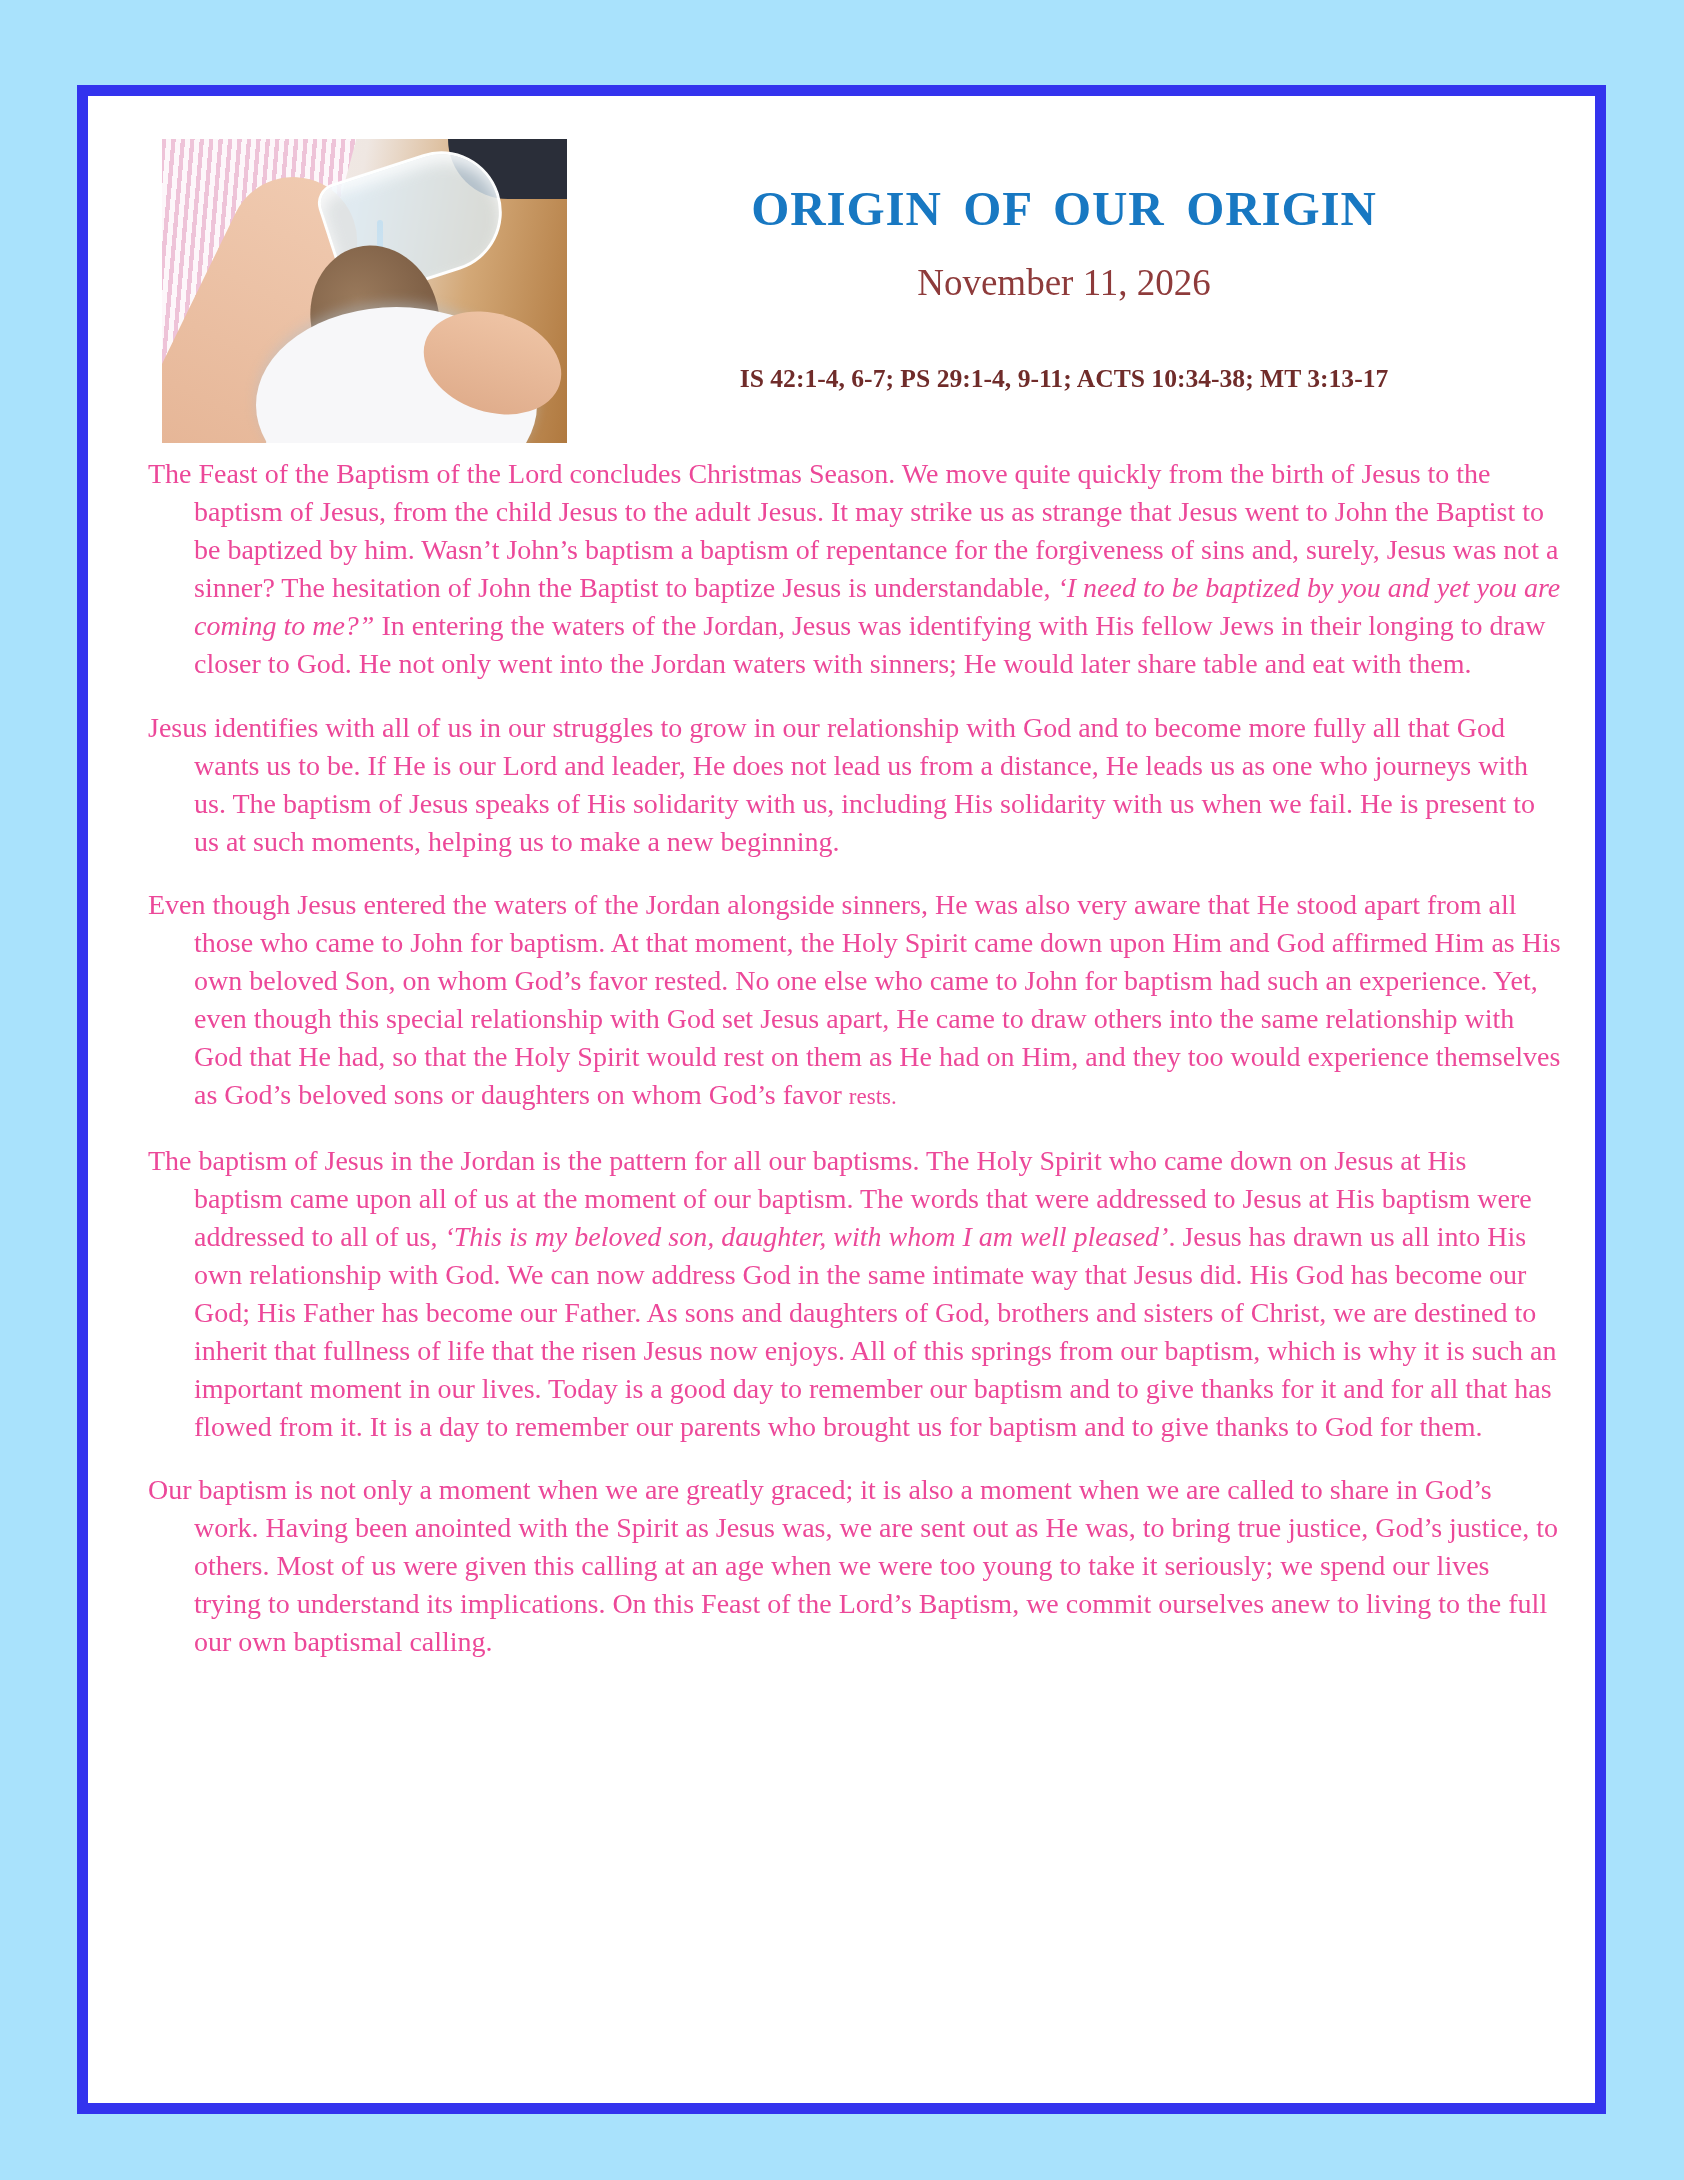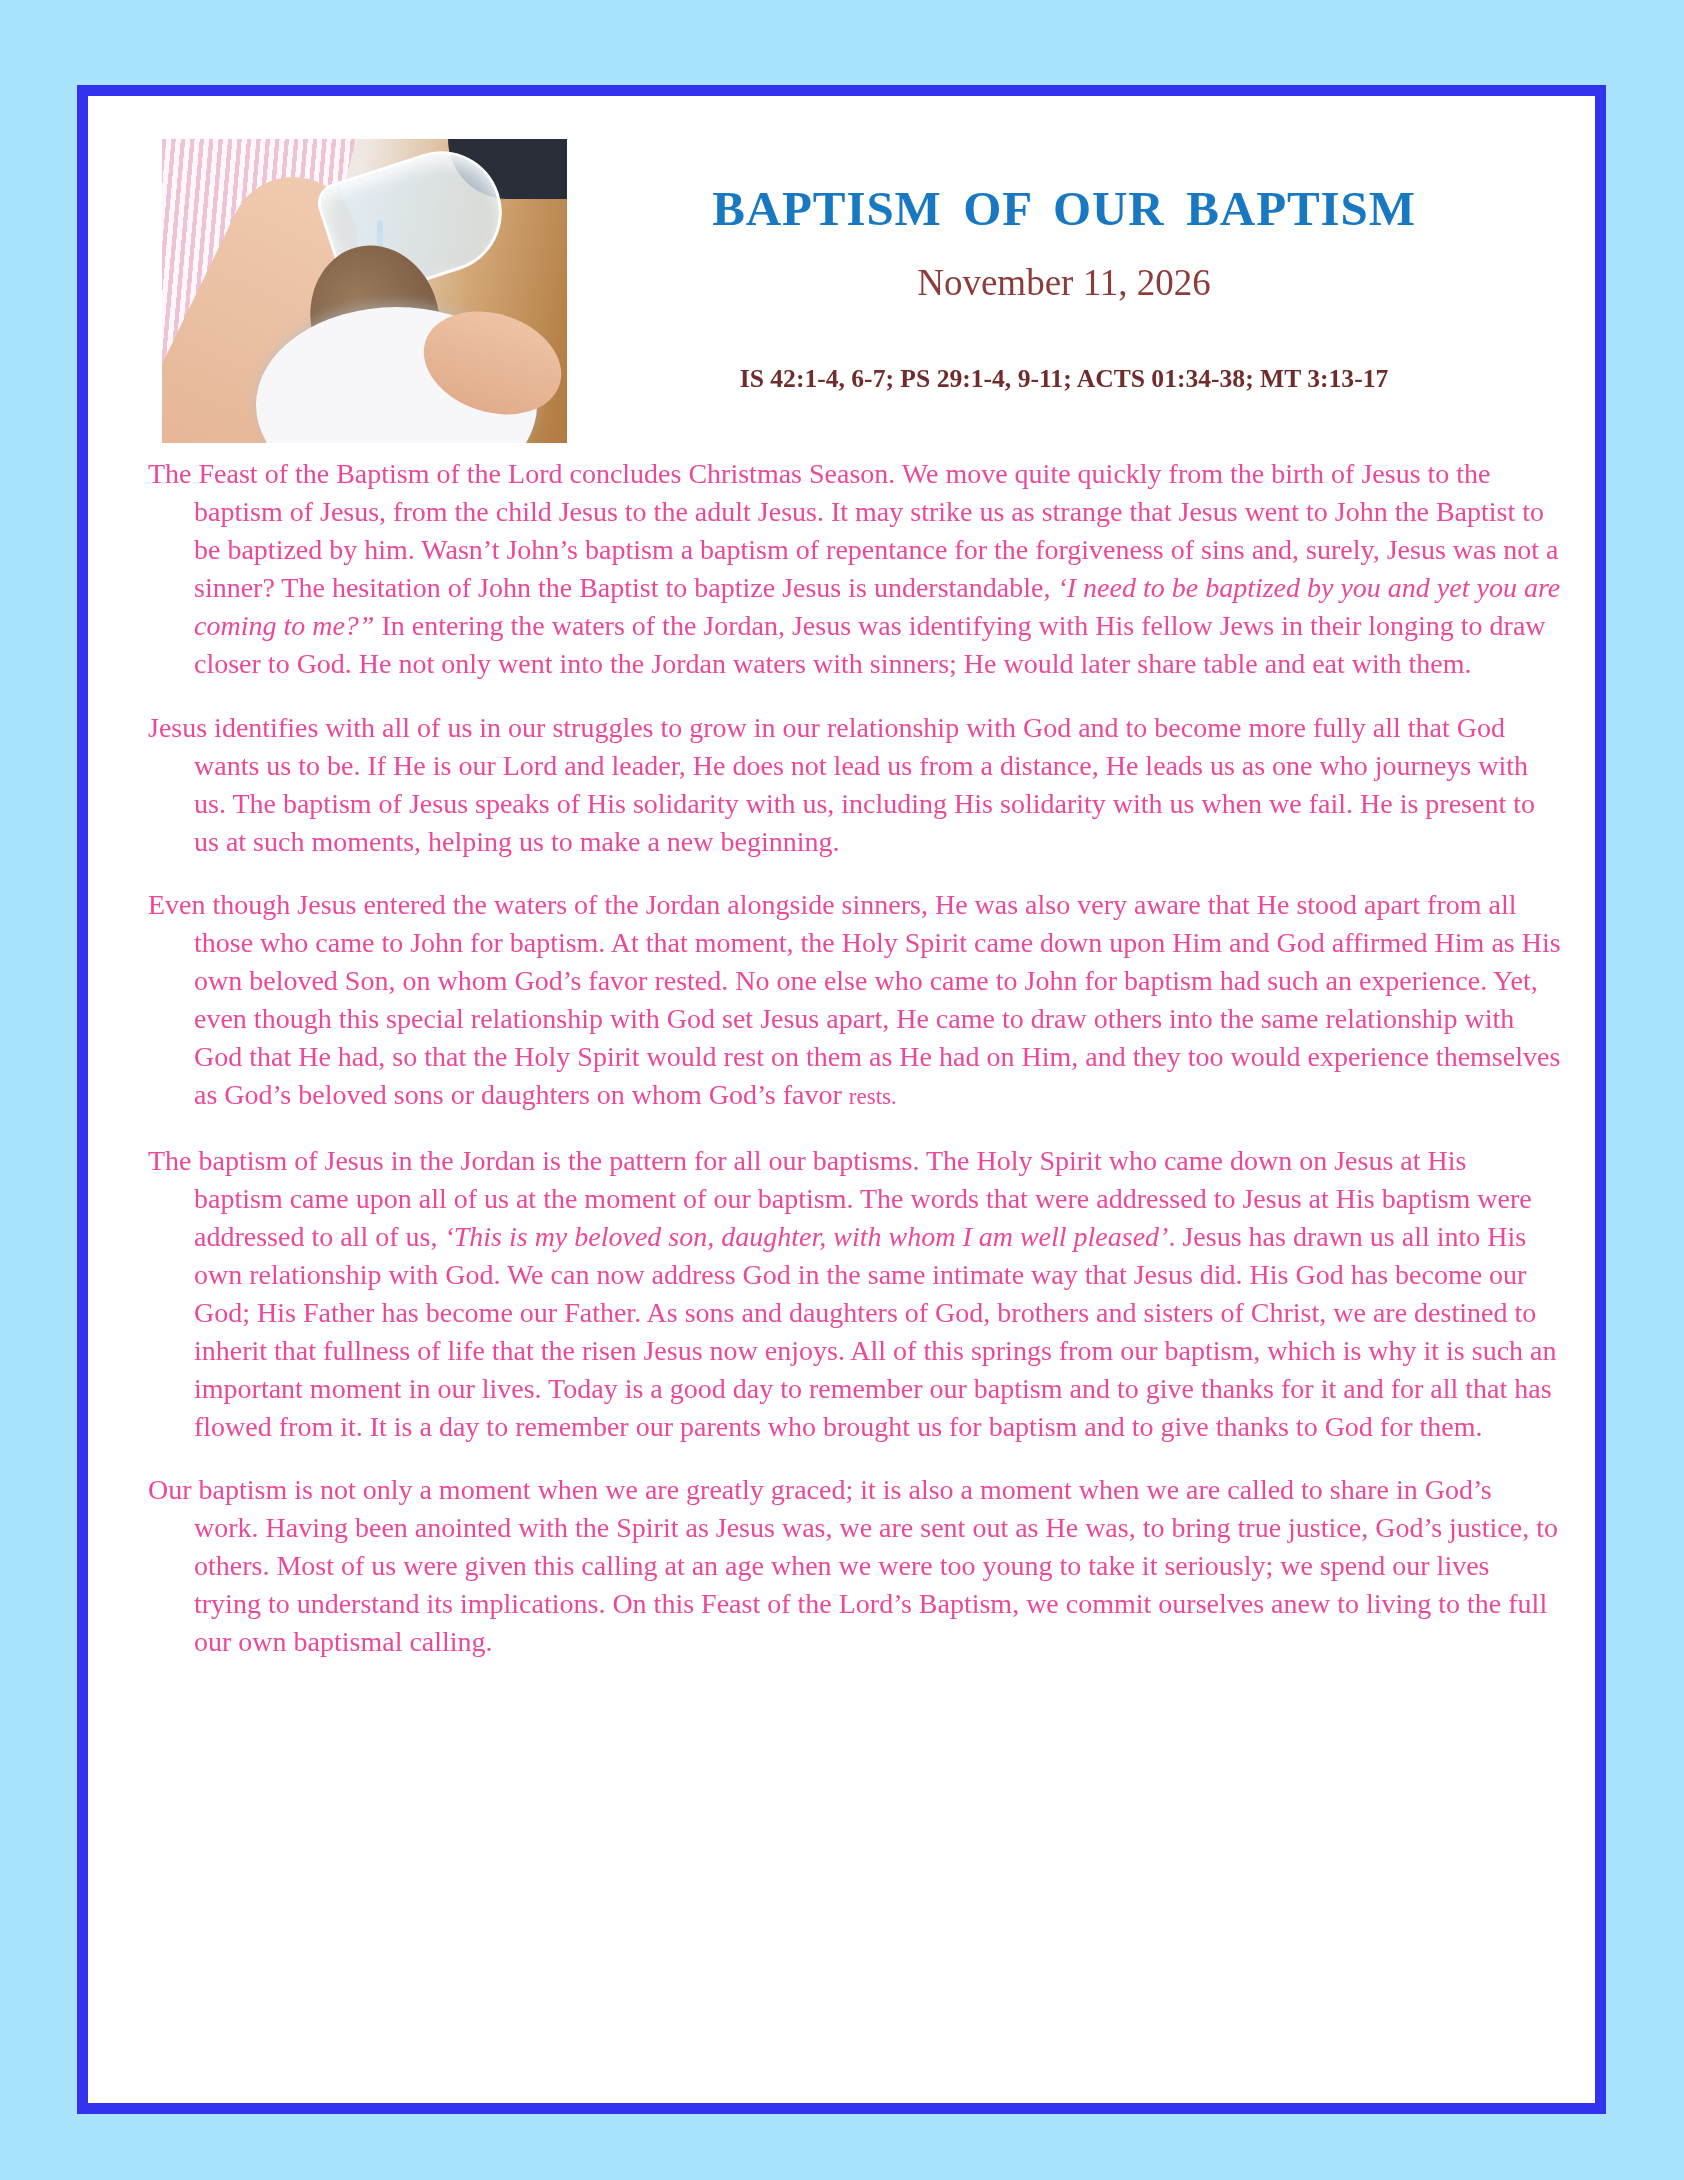--- a/index.html
+++ b/index.html
@@ -133,23 +133,23 @@
       <div class="arm"></div>
       <div class="sleeve"></div>
       <div class="pitcher"></div>
       <div class="water"></div>
       <div class="baby-head"></div>
       <div class="gown"></div>
       <div class="hand"></div>
     </div>
 
     <div class="header-text">
-      <div class="title">BAPTISM OF OUR BAPTISM</div>
+      <div class="title">ORIGIN OF OUR ORIGIN</div>
       <div class="date-line">November 11, 2026</div>
-      <div class="readings">IS 42:1-4, 6-7; PS 29:1-4, 9-11; ACTS 01:34-38; MT 3:13-17</div>
+      <div class="readings">IS 42:1-4, 6-7; PS 29:1-4, 9-11; ACTS 10:34-38; MT 3:13-17</div>
     </div>
 
   </div>
 
   <div class="article">
       <p class="para"><span>The Feast of the Baptism of the Lord concludes Christmas Season. We move quite quickly from the birth of Jesus to the baptism of Jesus, from the child Jesus to the adult Jesus. It may strike us as strange that Jesus went to John the Baptist to be baptized by him. Wasn’t John’s baptism a baptism of repentance for the forgiveness of sins and, surely, Jesus was not a sinner? The hesitation of John the Baptist to baptize Jesus is understandable, </span><span class="italic">‘I need to be baptized by you and yet you are coming to me?”</span><span> In entering the waters of the Jordan, Jesus was identifying with His fellow Jews in their longing to draw closer to God. He not only went into the Jordan waters with sinners; He would later share table and eat with them.</span></p>
       <p class="para"><span>Jesus identifies with all of us in our struggles to grow in our relationship with God and to become more fully all that God wants us to be. If He is our Lord and leader, He does not lead us from a distance, He leads us as one who journeys with us. The baptism of Jesus speaks of His solidarity with us, including His solidarity with us when we fail. He is present to us at such moments, helping us to make a new beginning.</span></p>
       <p class="para"><span>Even though Jesus entered the waters of the Jordan alongside sinners, He was also very aware that He stood apart from all those who came to John for baptism. At that moment, the Holy Spirit came down upon Him and God affirmed Him as His own beloved Son, on whom God’s favor rested. No one else who came to John for baptism had such an experience. Yet, even though this special relationship with God set Jesus apart, He came to draw others into the same relationship with God that He had, so that the Holy Spirit would rest on them as He had on Him, and they too would experience themselves as God’s beloved sons or daughters on whom God’s favor </span><span class="small">rests.</span></p>
       <p class="para"><span>The baptism of Jesus in the Jordan is the pattern for all our baptisms. The Holy Spirit who came down on Jesus at His baptism came upon all of us at the moment of our baptism. The words that were addressed to Jesus at His baptism were addressed to all of us, </span><span class="italic">‘This is my beloved son, daughter, with whom I am well pleased’</span><span>. Jesus has drawn us all into His own relationship with God. We can now address God in the same intimate way that Jesus did. His God has become our God; His Father has become our Father. As sons and daughters of God, brothers and sisters of Christ, we are destined to inherit that fullness of life that the risen Jesus now enjoys. All of this springs from our baptism, which is why it is such an important moment in our lives. Today is a good day to remember our baptism and to give thanks for it and for all that has flowed from it. It is a day to remember our parents who brought us for baptism and to give thanks to God for them.</span></p>
       <p class="para"><span>Our baptism is not only a moment when we are greatly graced; it is also a moment when we are called to share in God’s work. Having been anointed with the Spirit as Jesus was, we are sent out as He was, to bring true justice, God’s justice, to others. Most of us were given this calling at an age when we were too young to take it seriously; we spend our lives trying to understand its implications. On this Feast of the Lord’s Baptism, we commit ourselves anew to living to the full our own baptismal calling.</span></p>

